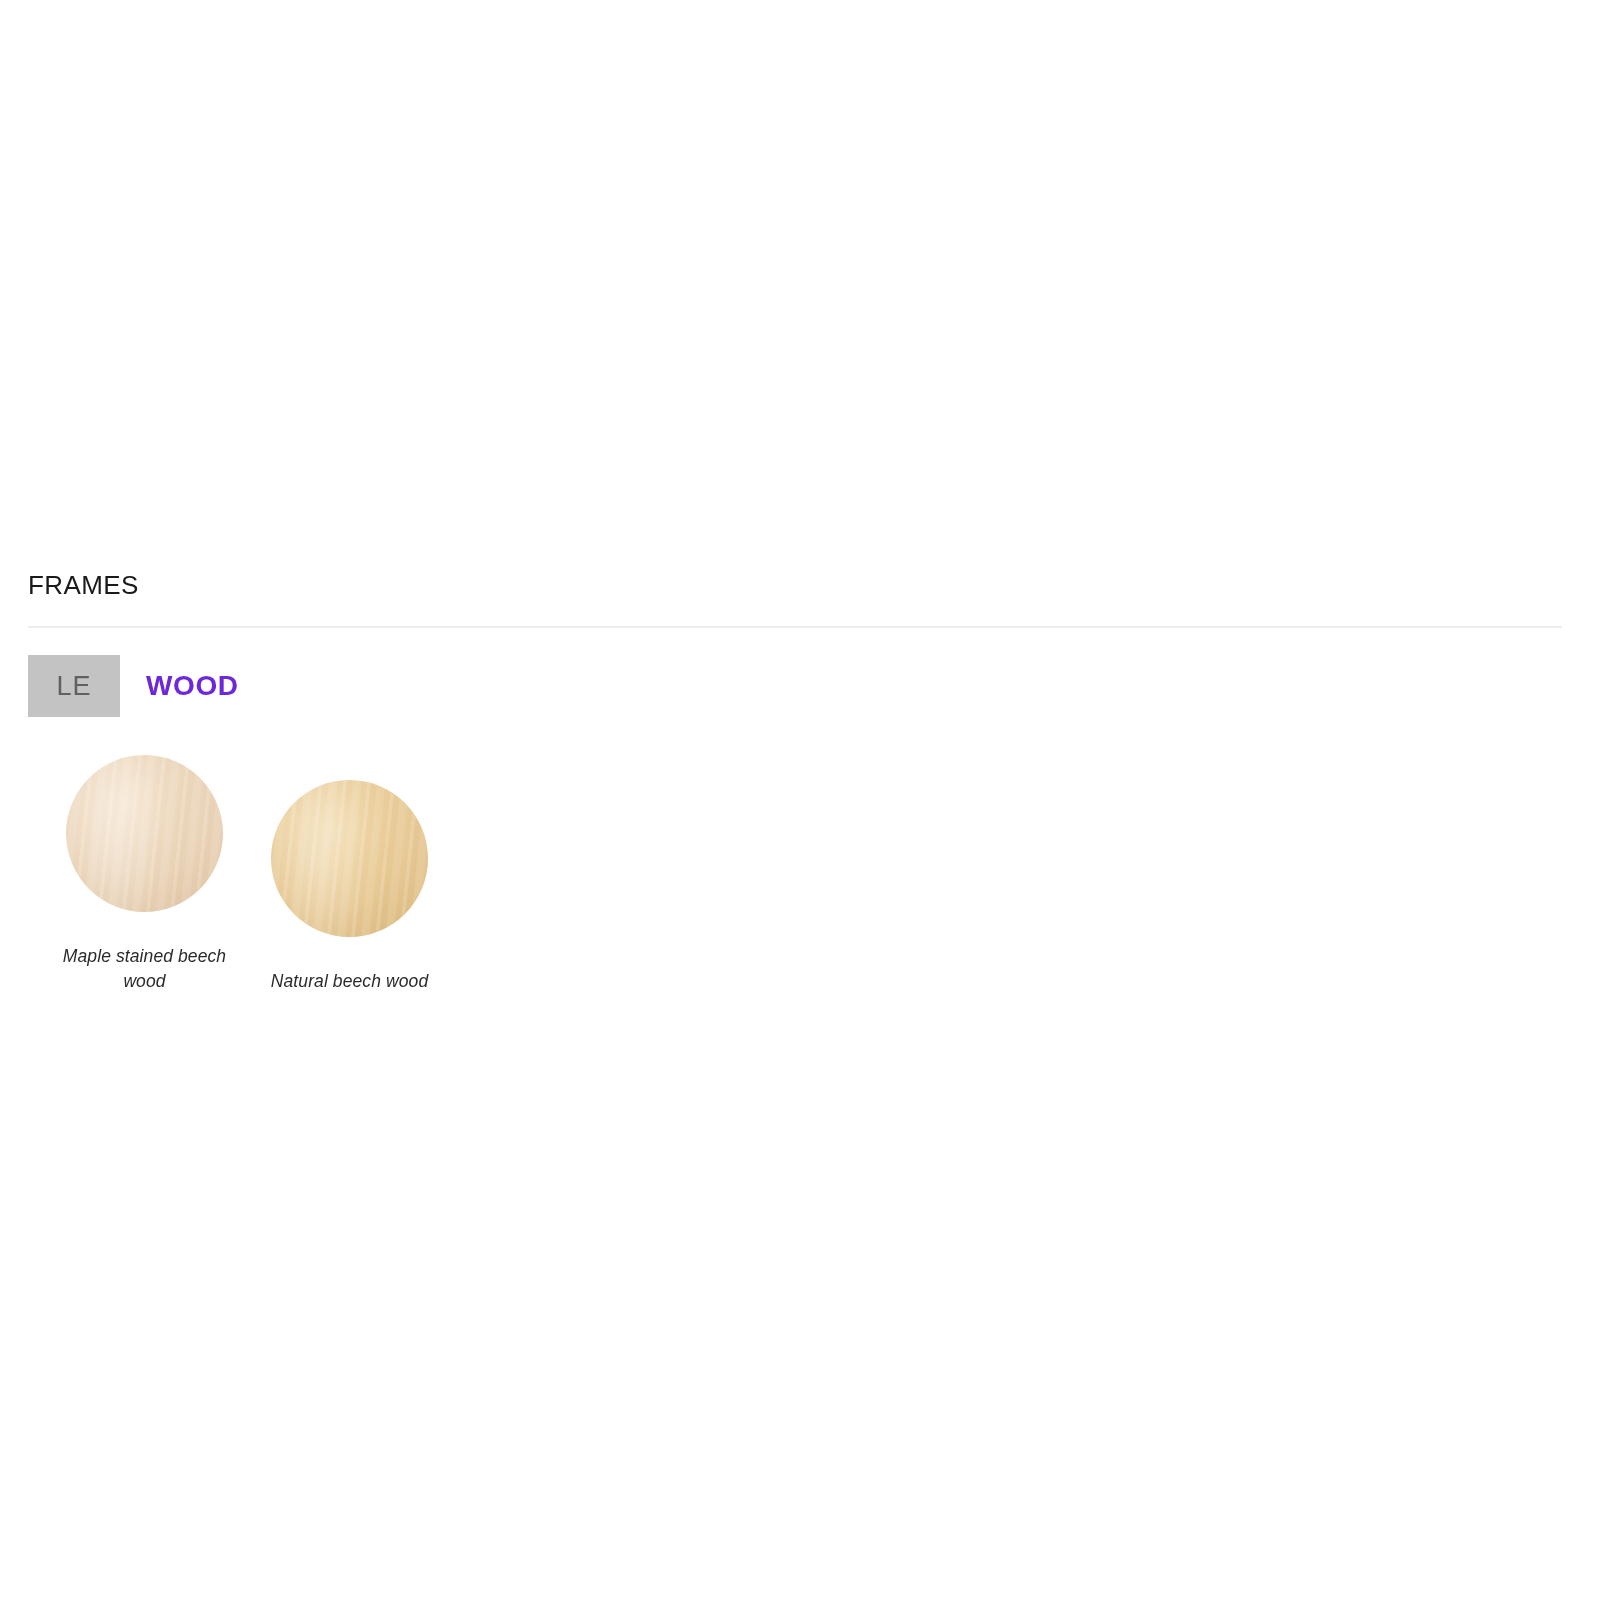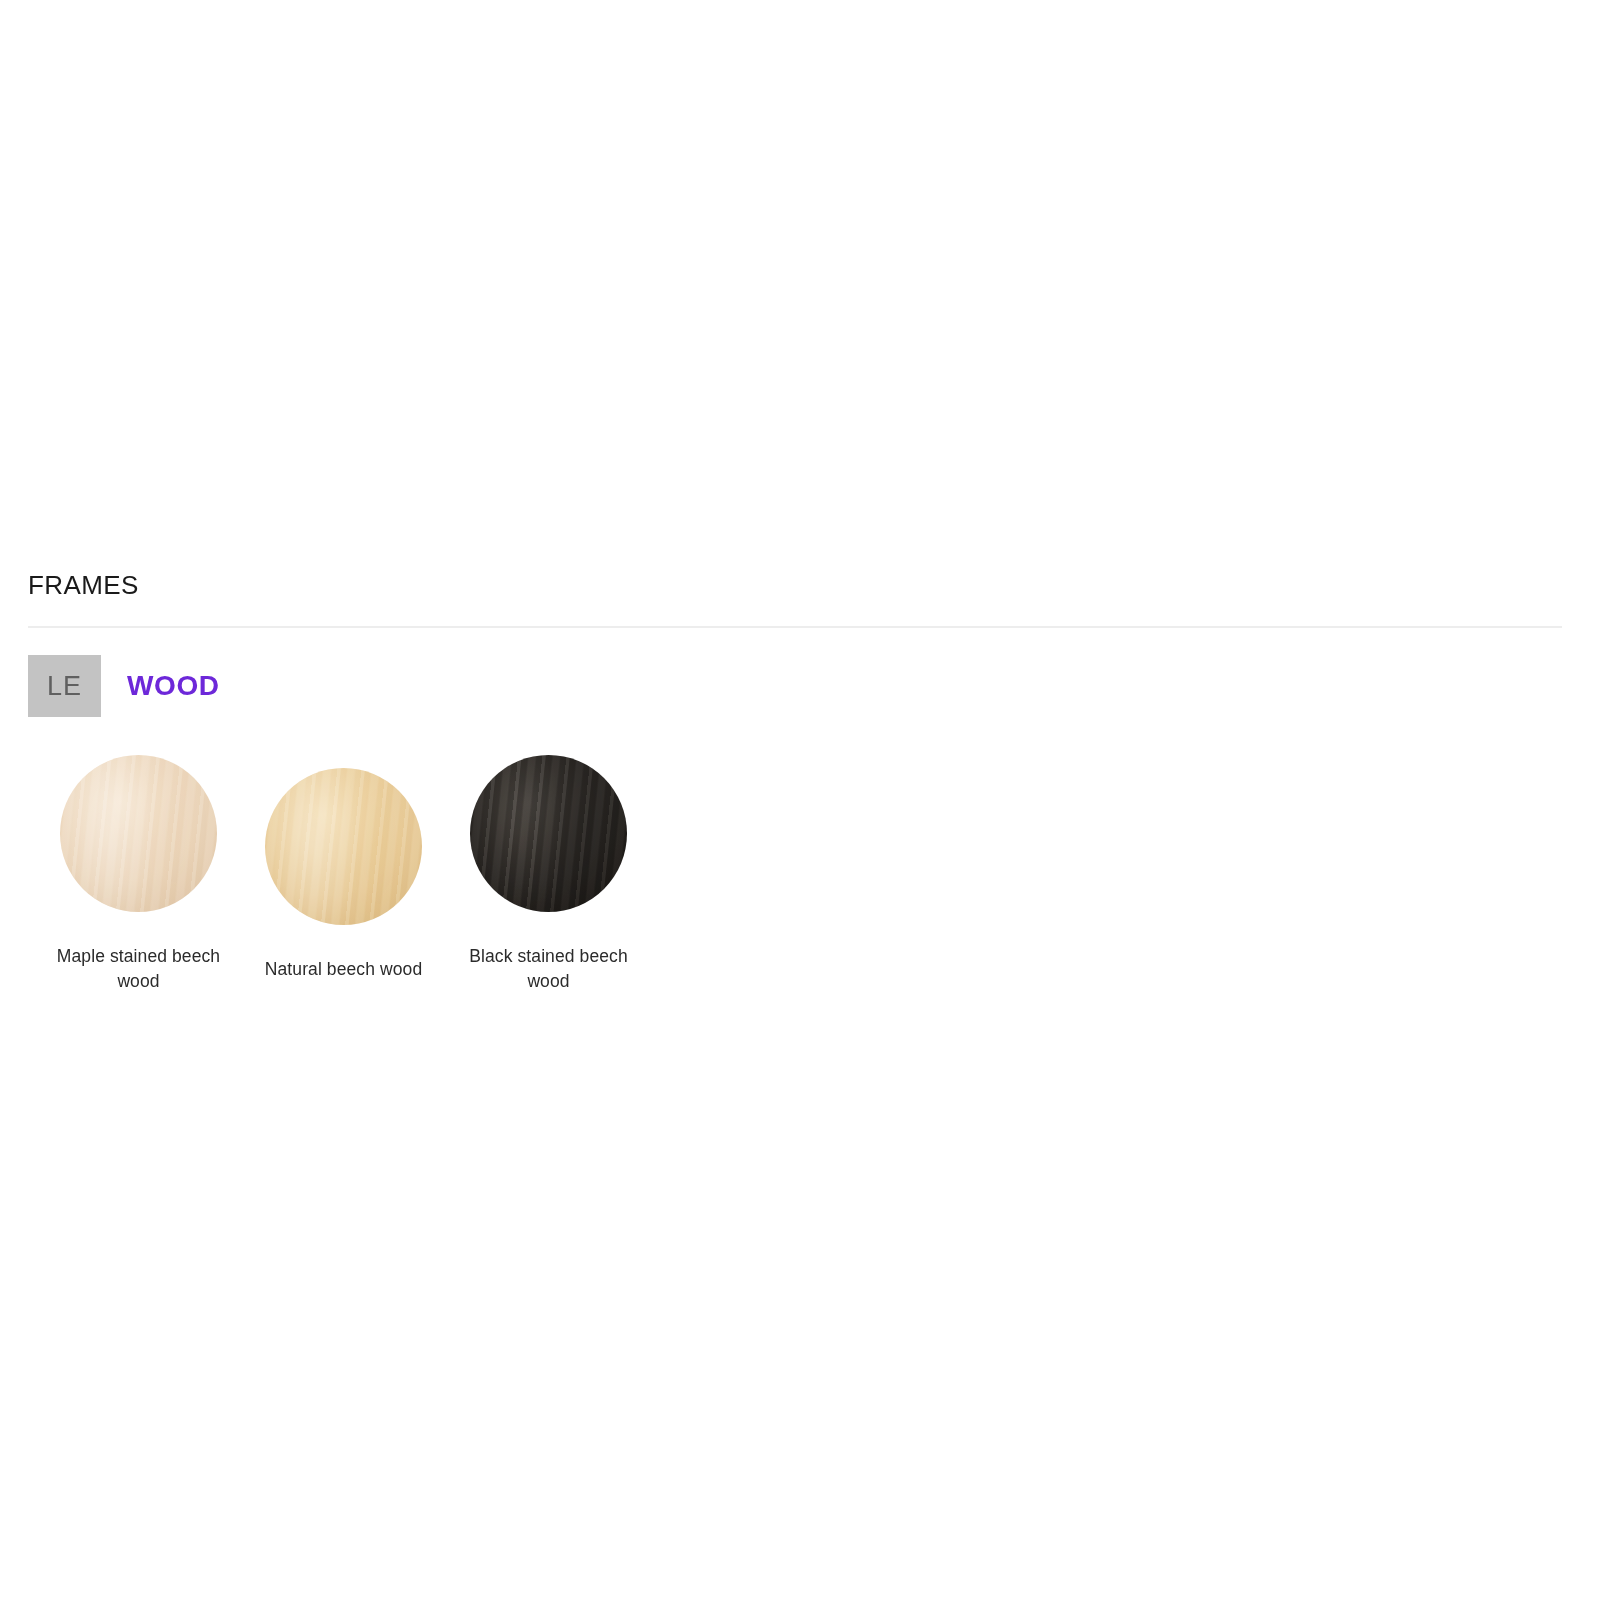--- a/index.html
+++ b/index.html
@@ -46,21 +46,21 @@
   
   .subsection-row {
     position: absolute;
     left: 28px;
     top: 655px;
     display: flex;
     align-items: center;
   }
 
   .code-badge {
-    width: 73px;
+    width: 92px;
     height: 62px;
     background: #c3c3c3;
     display: flex;
     align-items: center;
     justify-content: center;
     font-size: 27px;
     font-weight: normal;
     letter-spacing: 1px;
     color: #606060;
   }
@@ -69,25 +69,26 @@
     margin-left: 26px;
     font-size: 28px;
     font-weight: bold;
     letter-spacing: 0.6px;
     color: #6d28d9;
   }
 
   
   .swatch-row {
     position: absolute;
-    left: 36px;
+    left: 42px;
     top: 755px;
     width: 1540px;
     display: flex;
-    align-items: center;
+    align-items: flex-end;
+    font-style: italic;
   }
 
   .swatch-cell {
     width: 205px;
     display: flex;
     flex-direction: column;
     align-items: center;
     flex: 0 0 205px;
   }
 
@@ -154,22 +155,15 @@
         </div>
         <div class="swatch-label">Maple stained beech wood</div>
       </div>
       <div class="swatch-cell">
         <div class="swatch-disc" style="background: radial-gradient(circle at 38% 30%, rgb(244, 224, 184) 0%, rgb(233, 205, 156) 55%, rgb(217, 184, 126) 100%);">
           <div class="grain" style="background: repeating-linear-gradient(96deg, rgba(255, 255, 255, 0.3) 0px, rgba(255, 255, 255, 0.3) 3px, rgba(0, 0, 0, 0.1) 4px, rgba(0, 0, 0, 0.1) 9px, rgba(255, 255, 255, 0.16) 11px, rgba(255, 255, 255, 0.16) 17px, rgba(0, 0, 0, 0.07) 19px, rgba(0, 0, 0, 0.07) 24px);"></div>
           <div class="grain-b" style="background: radial-gradient(40% 110% at 30% 50%, rgba(255, 255, 255, 0.45), rgba(255, 255, 255, 0) 70%), radial-gradient(30% 90% at 72% 45%, rgba(0, 0, 0, 0.18), rgba(0, 0, 0, 0) 72%);"></div>
         </div>
         <div class="swatch-label">Natural beech wood</div>
       </div>
-      <div class="swatch-cell">
-        <div class="swatch-disc" style="background: radial-gradient(circle at 38% 30%, rgb(58, 54, 50) 0%, rgb(38, 35, 32) 55%, rgb(21, 18, 15) 100%);">
-          <div class="grain" style="background: repeating-linear-gradient(96deg, rgba(255, 255, 255, 0.3) 0px, rgba(255, 255, 255, 0.3) 3px, rgba(0, 0, 0, 0.1) 4px, rgba(0, 0, 0, 0.1) 9px, rgba(255, 255, 255, 0.16) 11px, rgba(255, 255, 255, 0.16) 17px, rgba(0, 0, 0, 0.07) 19px, rgba(0, 0, 0, 0.07) 24px);"></div>
-          <div class="grain-b" style="background: radial-gradient(40% 110% at 30% 50%, rgba(255, 255, 255, 0.45), rgba(255, 255, 255, 0) 70%), radial-gradient(30% 90% at 72% 45%, rgba(0, 0, 0, 0.18), rgba(0, 0, 0, 0) 72%);"></div>
-        </div>
-        <div class="swatch-label">Black stained beech wood</div>
-      </div>
     </div>
 
 </div>
 
 </body></html>

